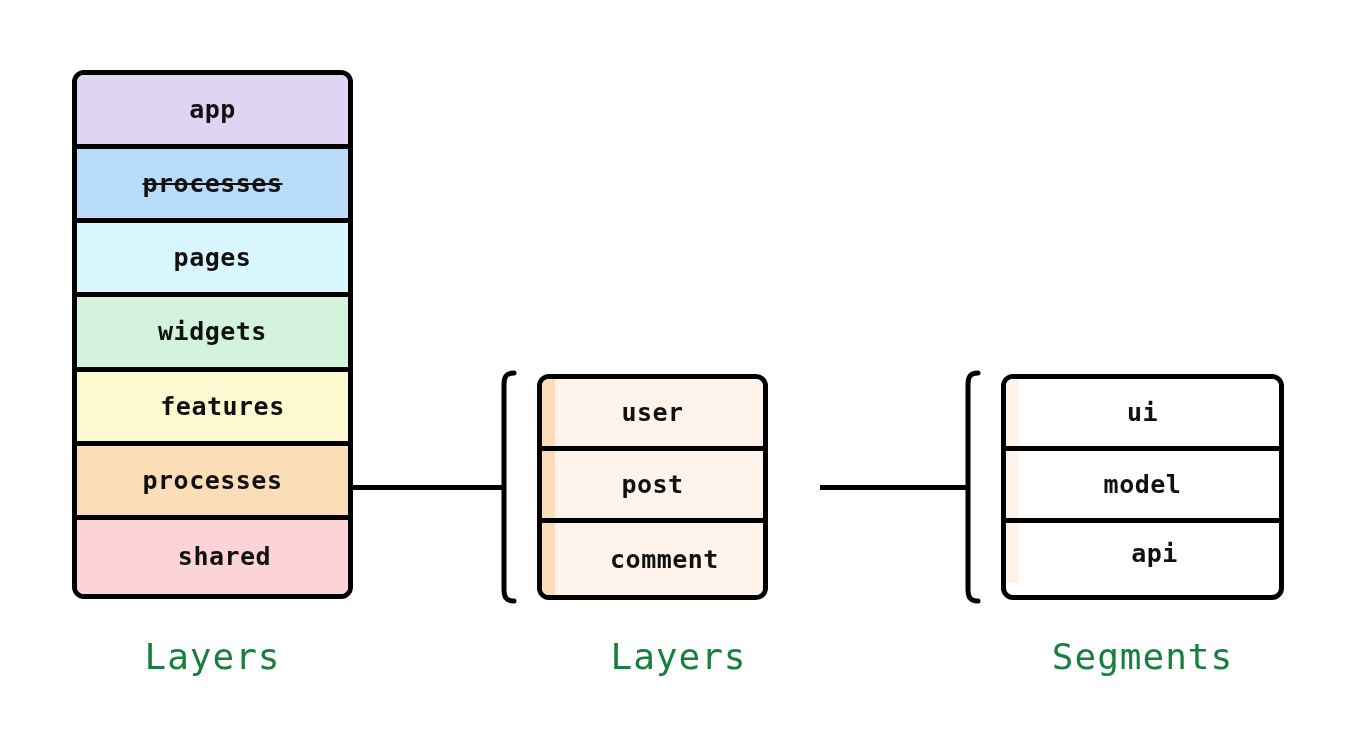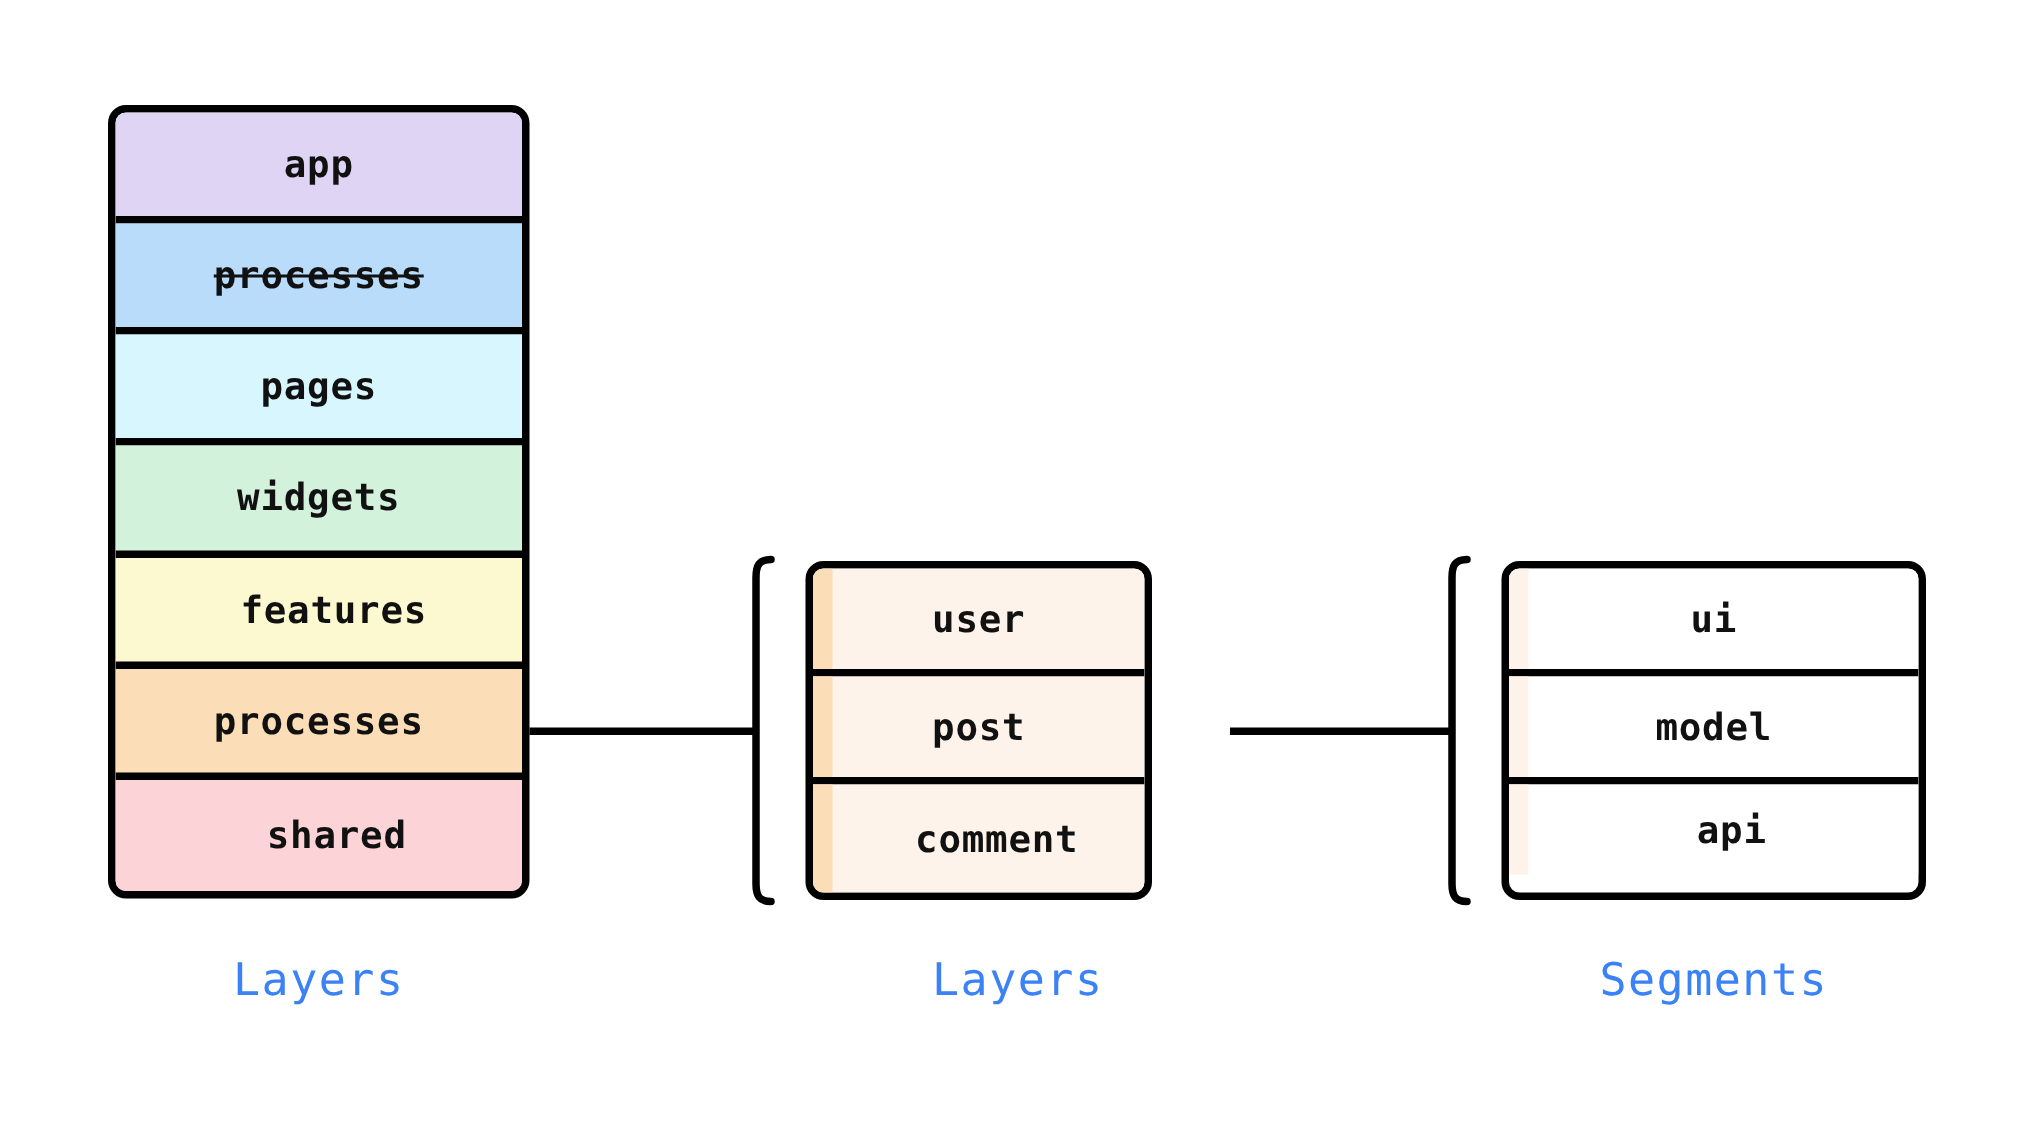--- a/index.html
+++ b/index.html
@@ -67,22 +67,22 @@
     width: 13px;
     z-index: 1;
   }
 
   
   .caption {
     position: absolute;
     text-align: center;
     font-family: "DejaVu Sans Mono", monospace;
     font-weight: normal;
-    font-size: 30px;
-    color: #3b82f6;
+    font-size: 36px;
+    color: #15803d;
     letter-spacing: 1px;
     white-space: nowrap;
   }
 
   
   .connector {
     position: absolute;
     height: 5px;
     background: #000000;
   }

